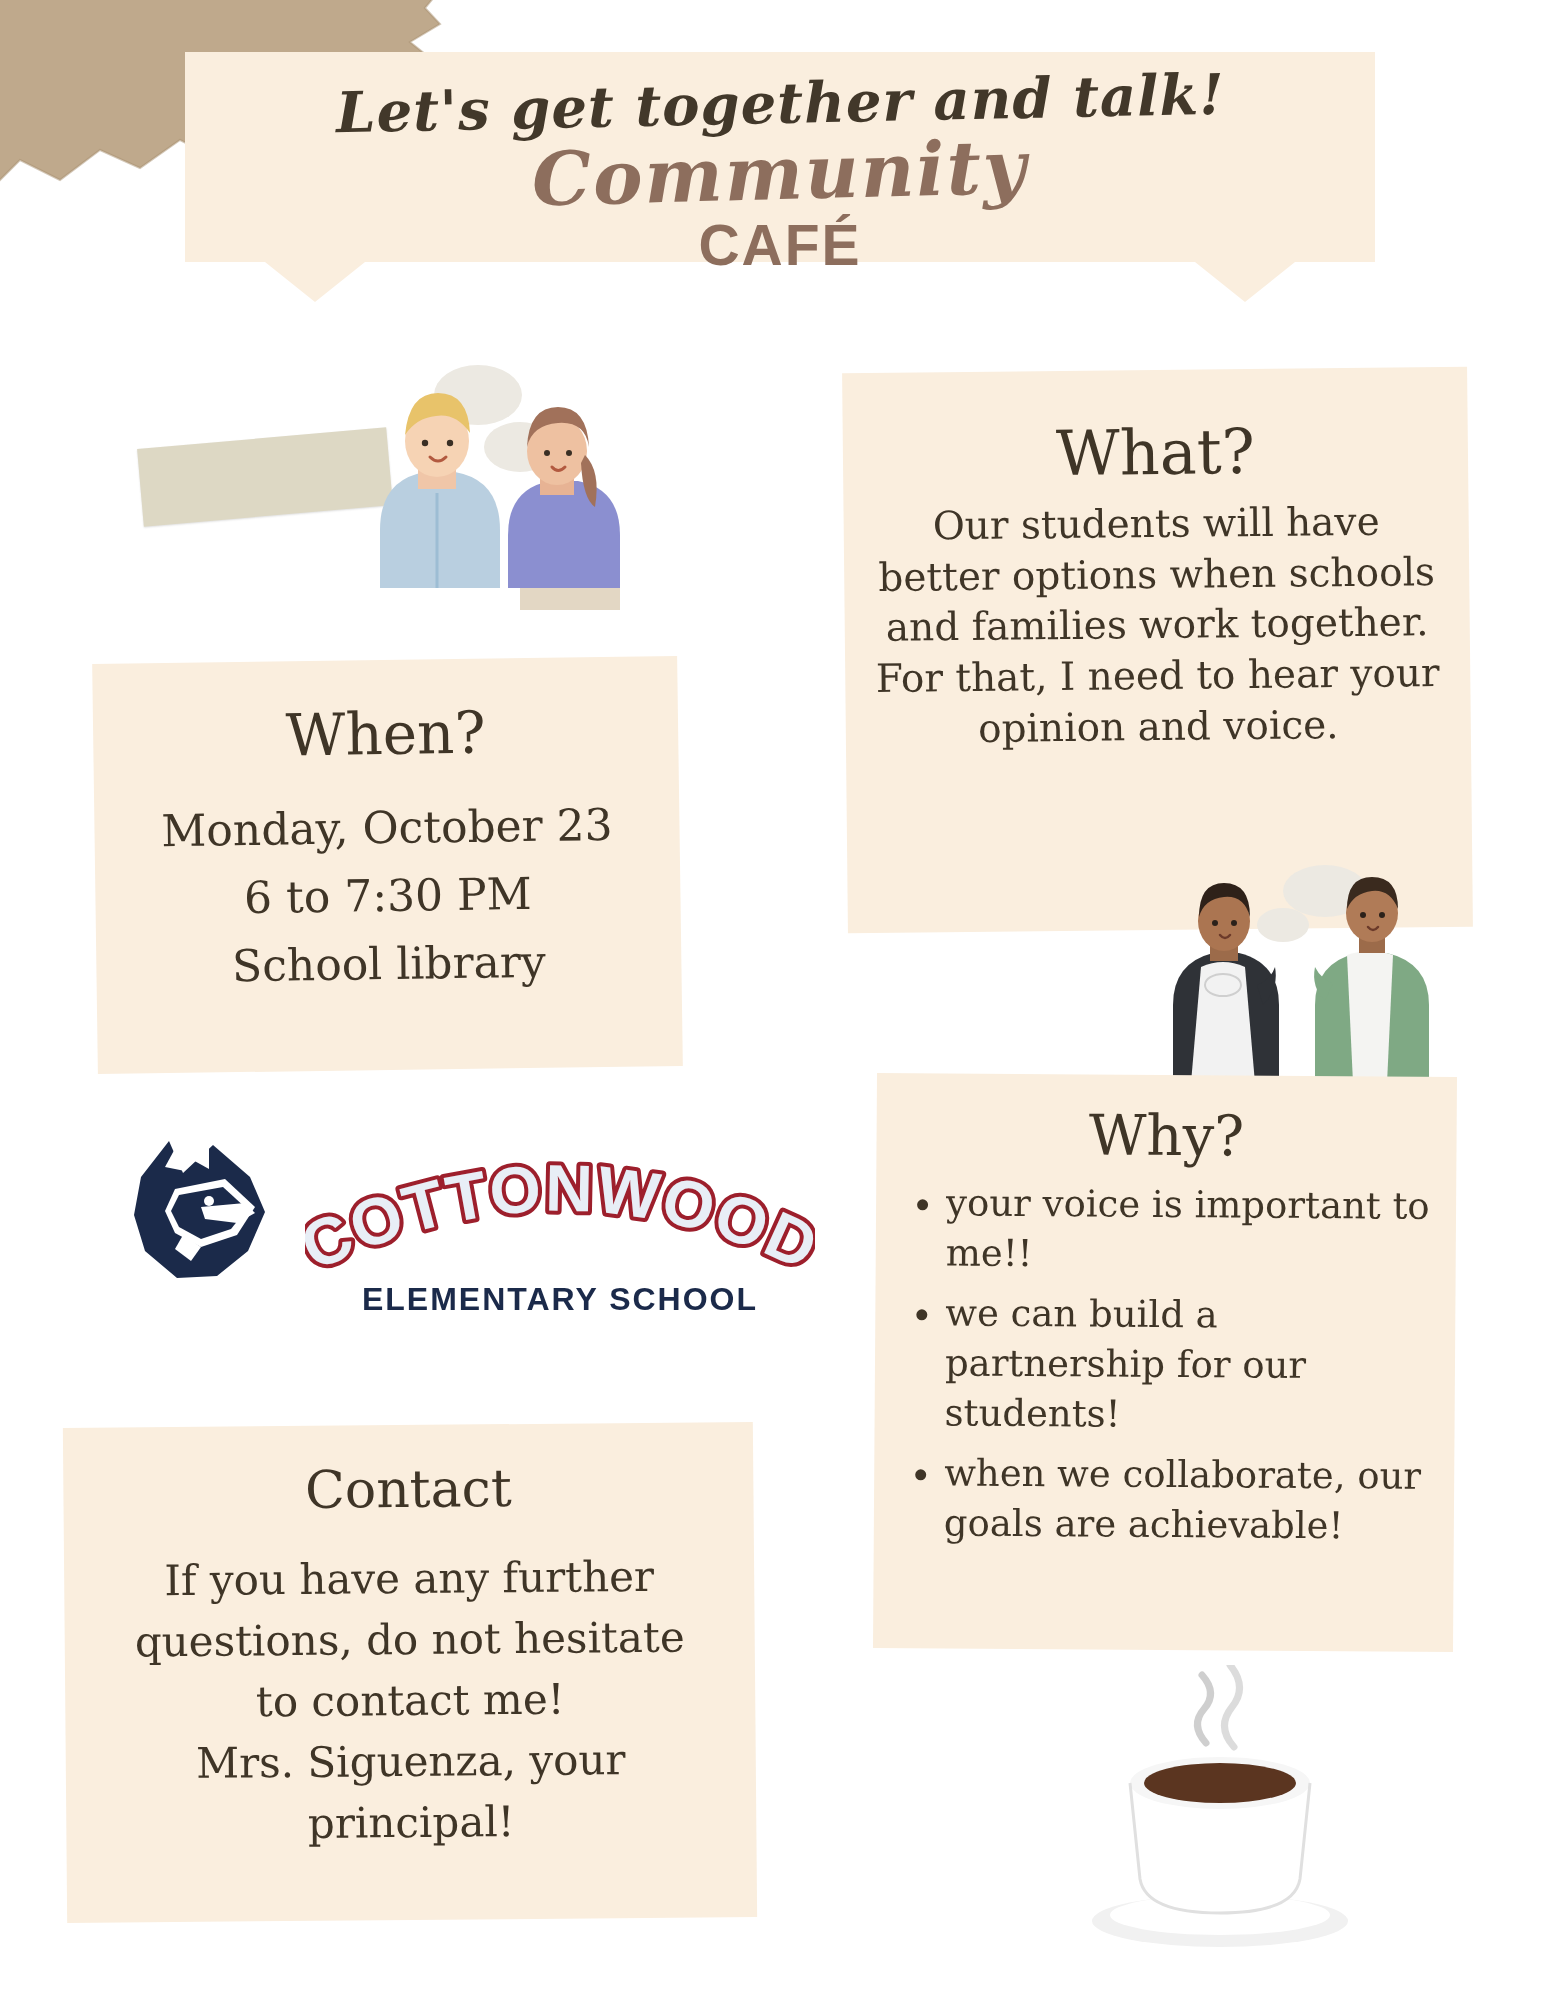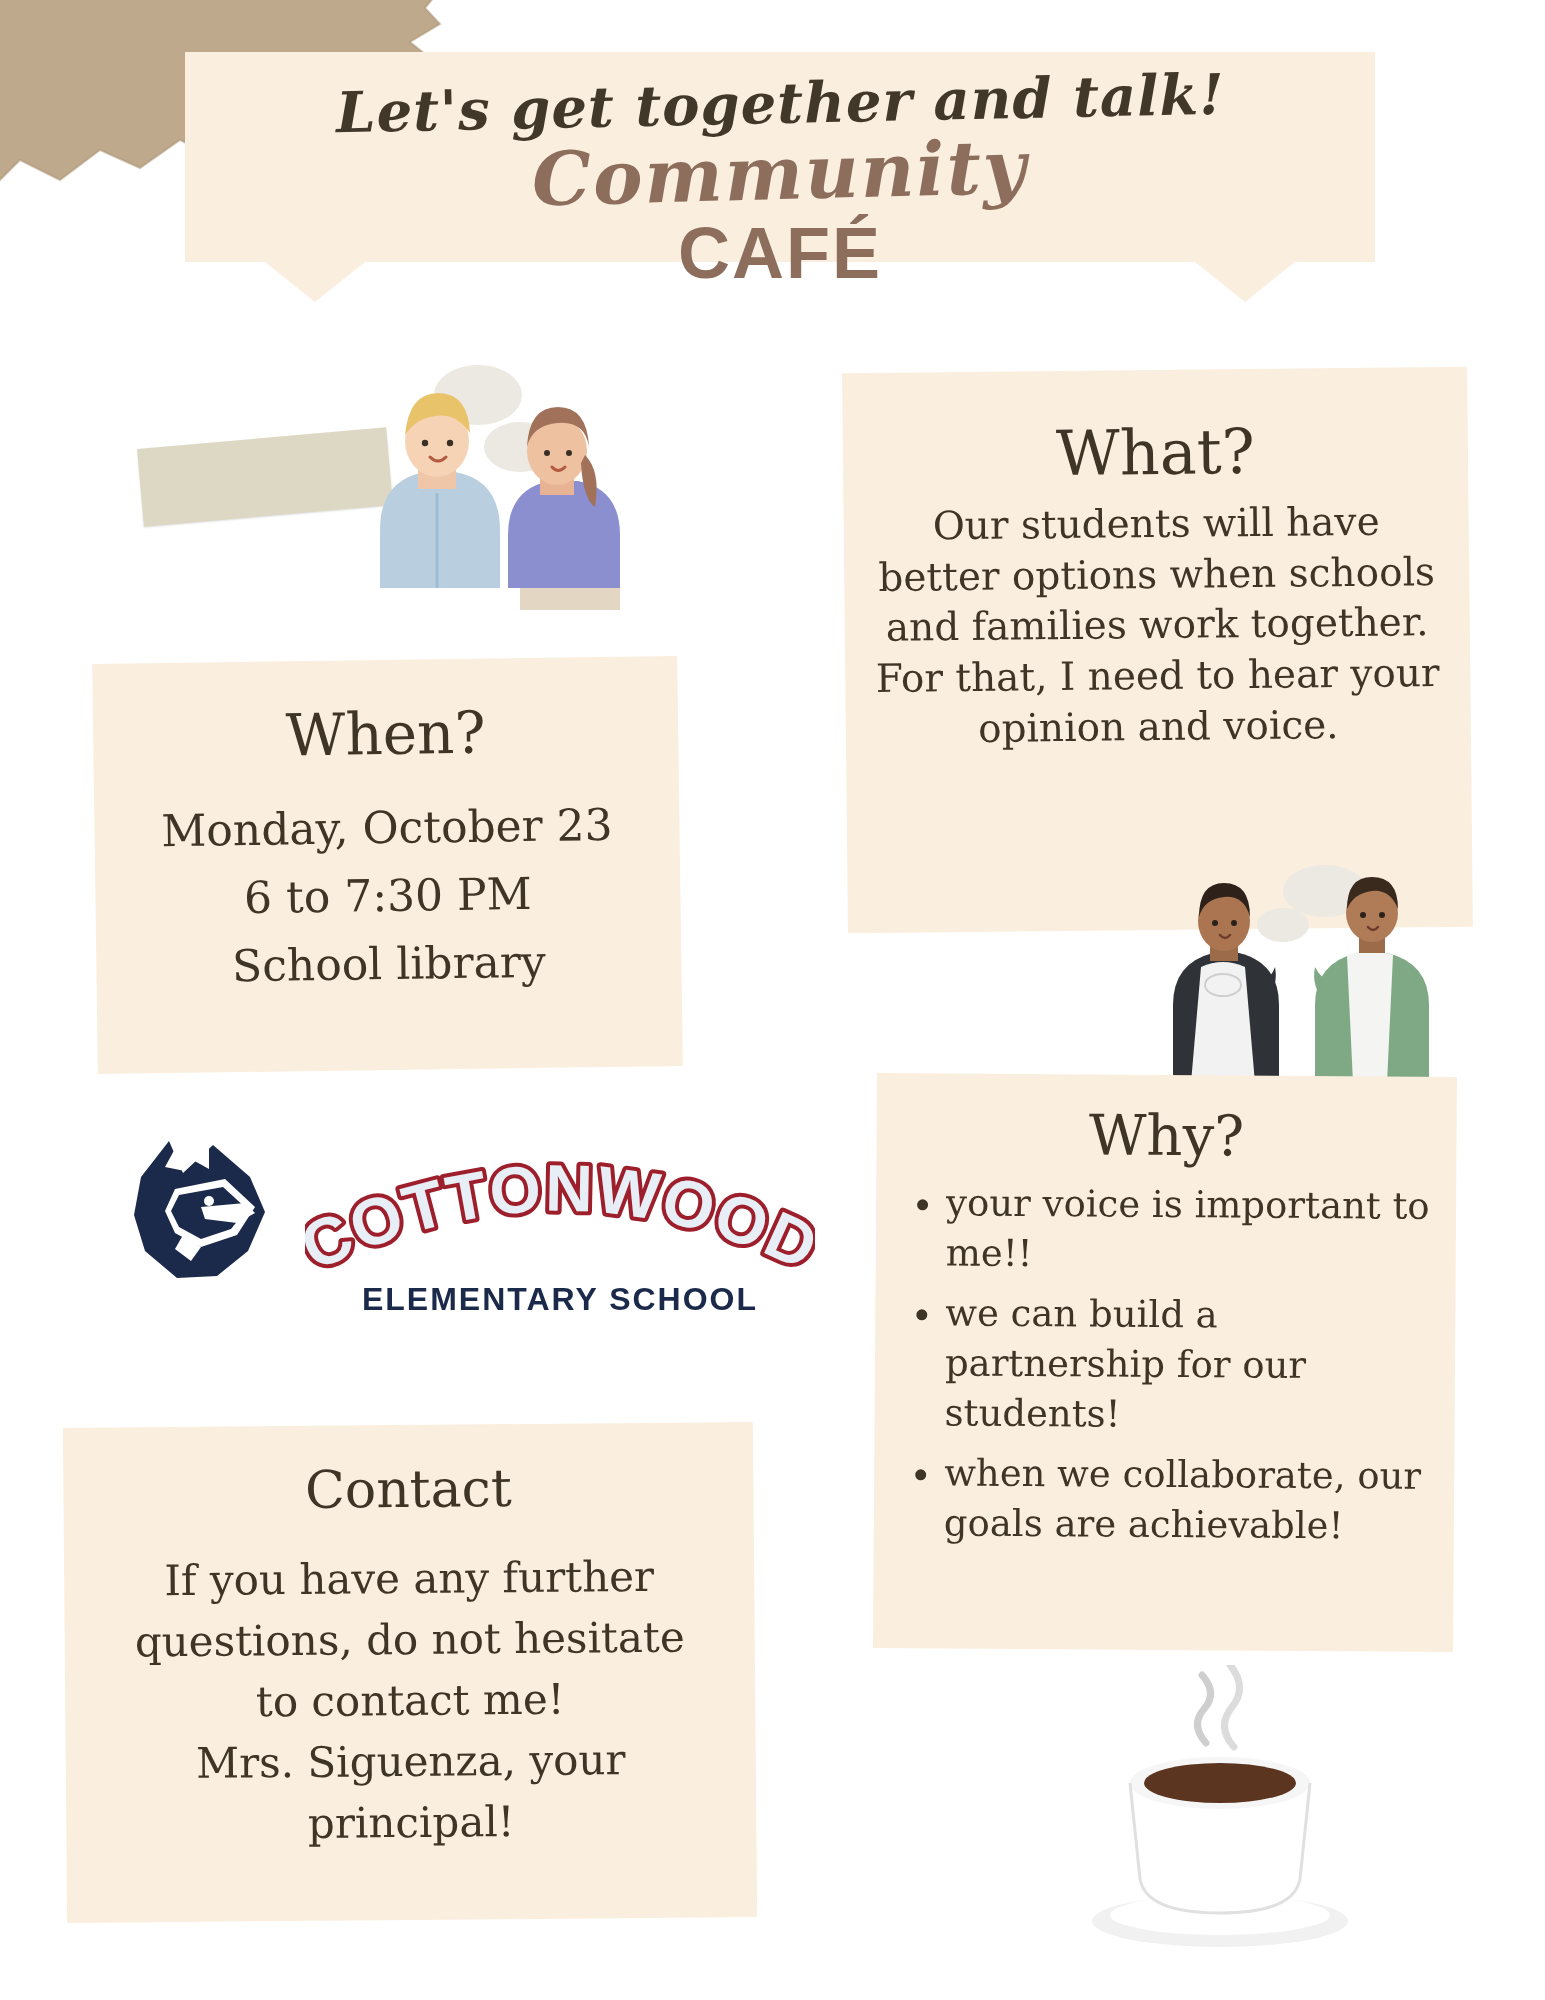--- a/index.html
+++ b/index.html
@@ -62,21 +62,21 @@
     font-style: italic;
     font-size: 74px;
     font-weight: 700;
     color: #8d6e5d;
     margin-top: -6px;
     transform: rotate(-1.5deg);
     letter-spacing: 2px;
   }
   .title-line3 {
     font-family: "Liberation Sans", sans-serif;
-    font-size: 72px;
+    font-size: 57px;
     font-weight: 700;
     color: #8d6e5d;
     letter-spacing: 2px;
     margin-top: -4px;
   }
 
   
   .card {
     position: absolute;
     background: #faeede;

